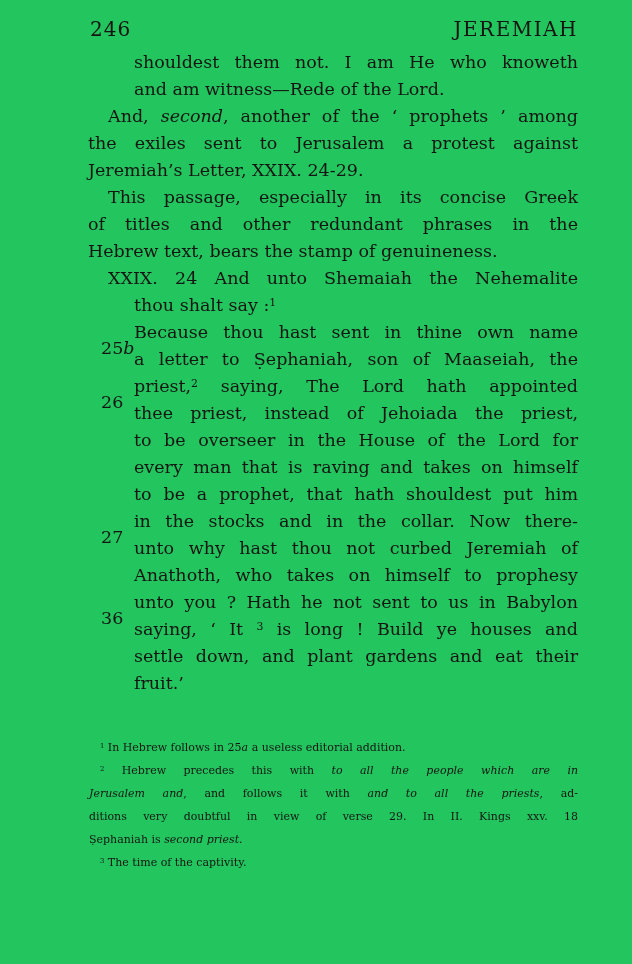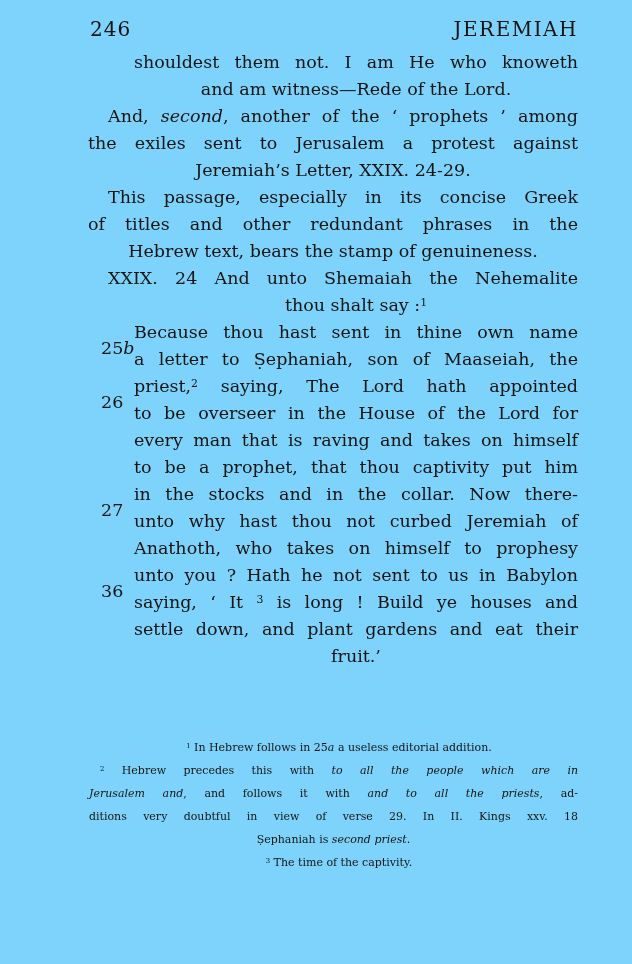--- a/index.html
+++ b/index.html
@@ -2,21 +2,21 @@
 <html><head>
 <meta charset="utf-8">
 <style>
   html, body { margin: 0; padding: 0; }
   body { background: #ffffff; }
 
   .page {
     position: relative;
     width: 632px;
     height: 964px;
-    background: #7dd3fc;
+    background: #22c55e;
     color: #161412;
     font-family: "DejaVu Serif", serif;
     overflow: hidden;
   }
 
   
   .pagehead {
     position: absolute;
     top: 15px;
     left: 88px;
@@ -40,21 +40,21 @@
   
   .bodytext {
     position: absolute;
     top: 49px;
     left: 88px;
     width: 490px;
     font-size: 17.5px;
     line-height: 27px;
   }
 
-  .tl { text-align: center; white-space: normal; }
+  .tl { text-align: left; white-space: normal; }
   .tl.j { text-align: justify; text-align-last: justify; }
 
   .inset  { margin-left: 46px; }   
   .indent { text-indent: 20px; }   
   .vfirst { position: relative; }  
 
   .vnum {
     position: absolute;
     left: -33px;
     top: 16px;
@@ -110,23 +110,24 @@
       <div>
         <div class="tl j indent">XXIX. 24 And unto Shemaiah the Nehemalite</div>
         <div class="tl inset">thou shalt say :<sup>1</sup></div>
       </div>
       <div>
         <div class="tl j inset vfirst"><span class="vnum">25<i>b</i></span>Because thou hast sent in thine own name</div>
         <div class="tl j inset">a letter to Ṣephaniah, son of Maaseiah, the</div>
       </div>
       <div>
         <div class="tl j inset vfirst"><span class="vnum">26</span>priest,<sup>2</sup> saying, The Lord hath appointed</div>
+        <div class="tl j inset">thee priest, instead of Jehoiada the priest,</div>
         <div class="tl j inset">to be overseer in the House of the Lord for</div>
         <div class="tl j inset">every man that is raving and takes on himself</div>
-        <div class="tl j inset">to be a prophet, that thou captivity put him</div>
+        <div class="tl j inset">to be a prophet, that hath shouldest put him</div>
       </div>
       <div>
         <div class="tl j inset vfirst"><span class="vnum">27</span>in the stocks and in the collar.  Now there-</div>
         <div class="tl j inset">unto why hast thou not curbed Jeremiah of</div>
         <div class="tl j inset">Anathoth, who takes on himself to prophesy</div>
       </div>
       <div>
         <div class="tl j inset vfirst"><span class="vnum">36</span>unto you ?  Hath he not sent to us in Babylon</div>
         <div class="tl j inset">saying, ‘ It <sup>3</sup> is long !  Build ye houses and</div>
         <div class="tl j inset">settle down, and plant gardens and eat their</div>

